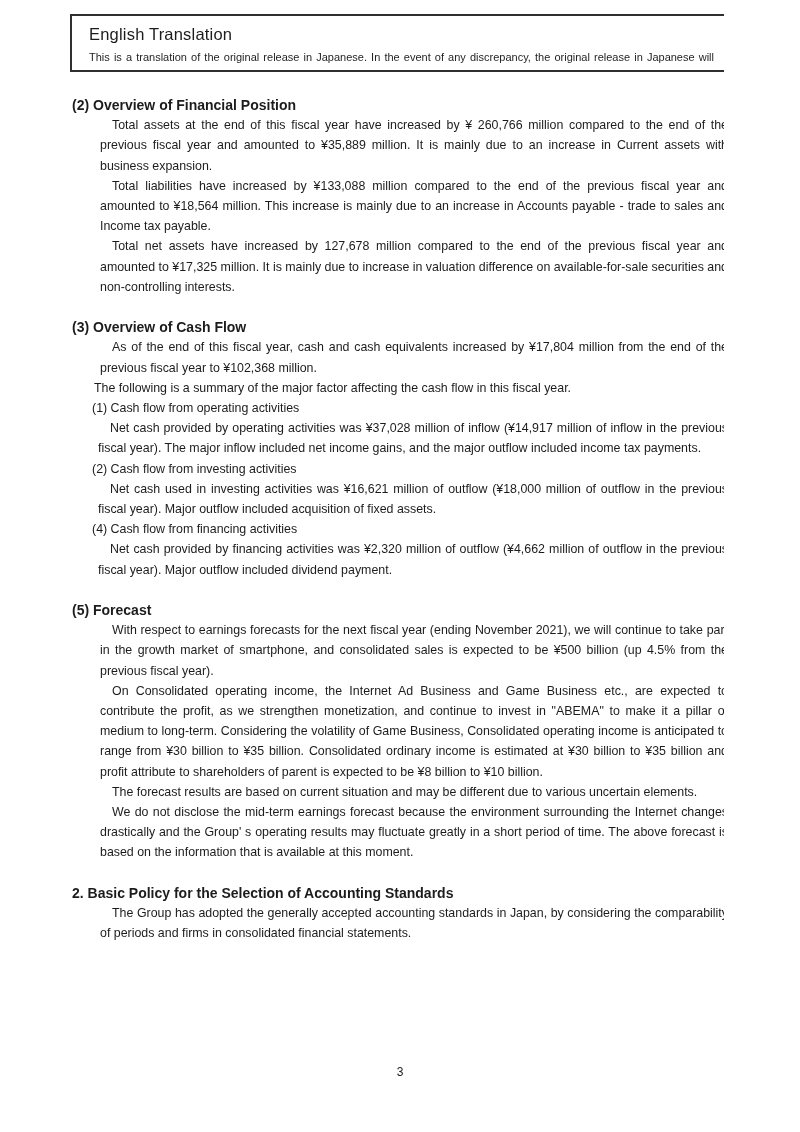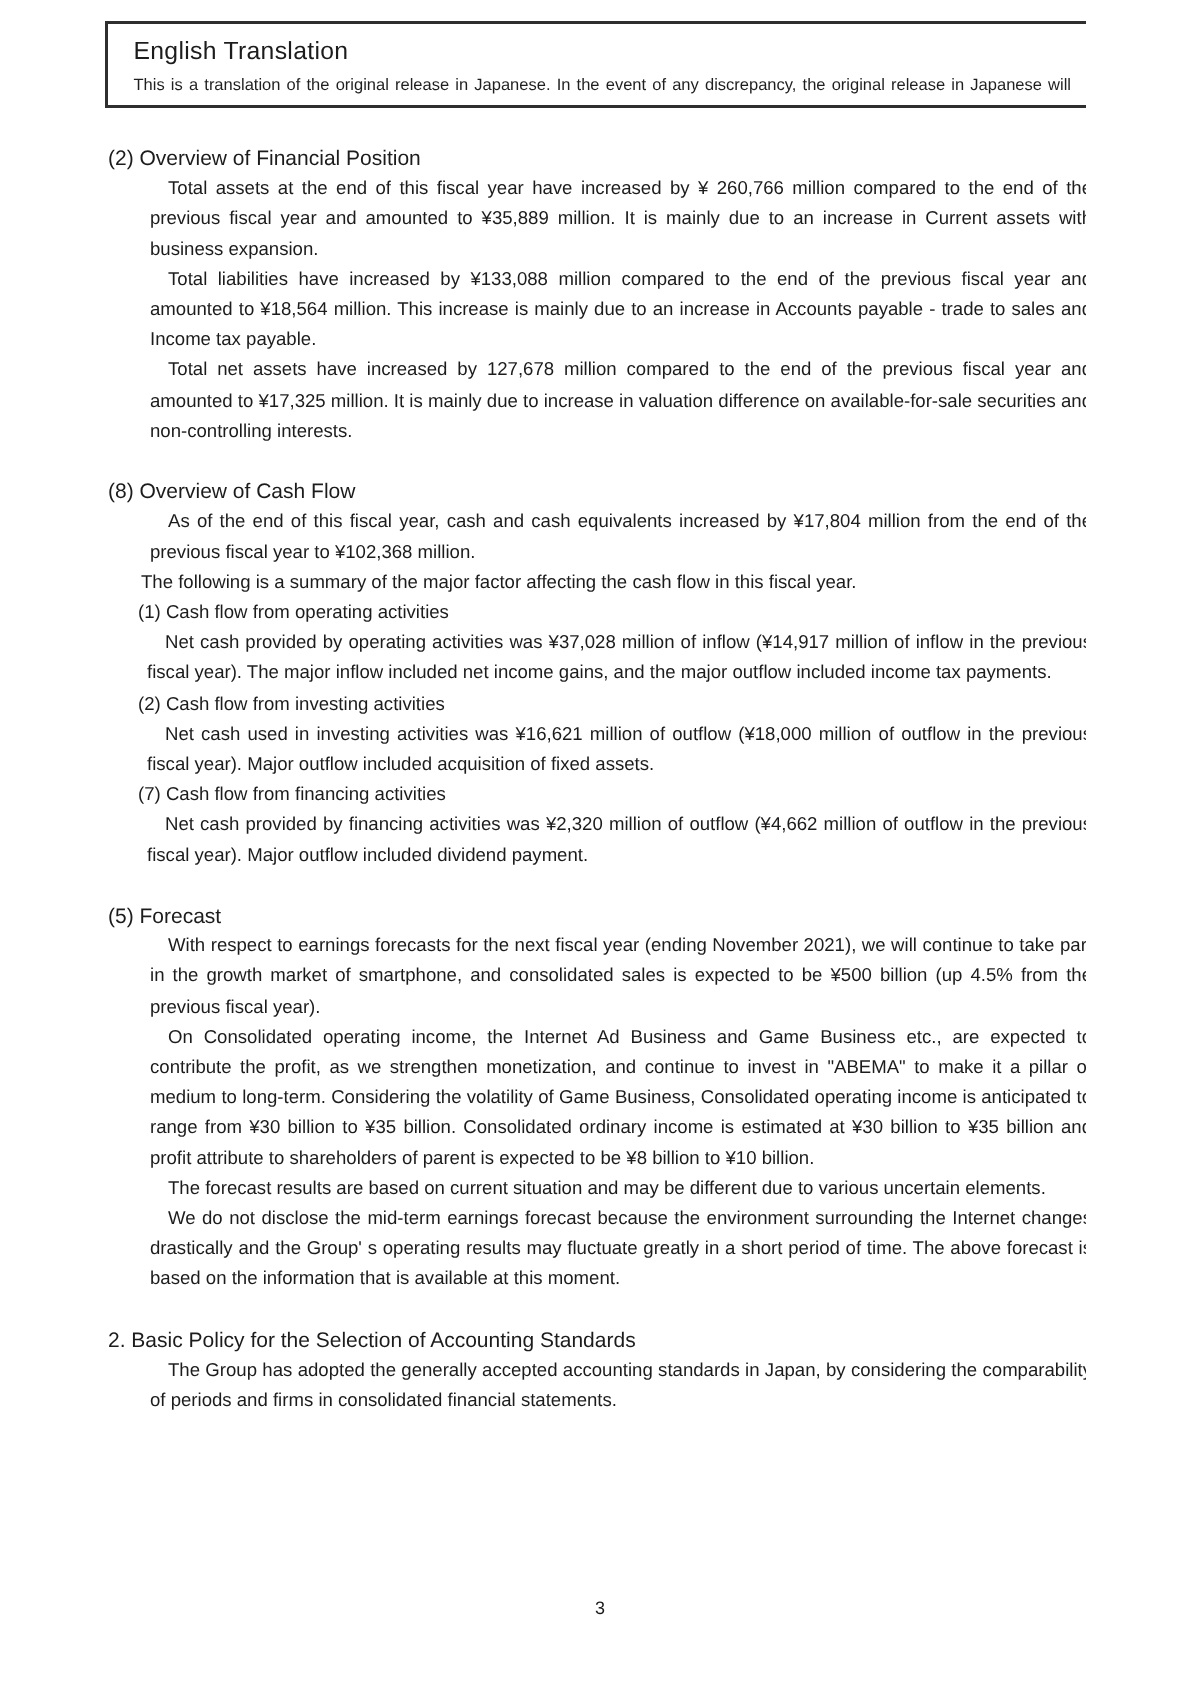--- a/index.html
+++ b/index.html
@@ -47,21 +47,21 @@
     top: 95px;
     width: 656px;
     font-size: 12.4px;
     line-height: 20.2px;
     text-align: justify;
   }
   section { margin: 0; }
   section + section { margin-top: 20.2px; }
   h2.sec {
     font-size: 14px;
-    font-weight: normal;
+    font-weight: bold;
     margin: 0;
     line-height: 20.2px;
     text-align: left;
     white-space: nowrap;
   }
   p { margin: 0; }
   .para {
     margin-left: 28px;
     text-indent: 12px;
   }
@@ -102,36 +102,36 @@
   <div class="content">
 
     <section>
       <h2 class="sec">(2) Overview of Financial Position</h2>
       <p class="para">Total assets at the end of this fiscal year have increased by ¥ 260,766 million compared to the end of the previous fiscal year and amounted to ¥35,889 million. It is mainly due to an increase in Current assets with business expansion.</p>
       <p class="para">Total liabilities have increased by ¥133,088 million compared to the end of the previous fiscal year and amounted to ¥18,564 million. This increase is mainly due to an increase in Accounts payable - trade to sales and Income tax payable.</p>
       <p class="para">Total net assets have increased by 127,678 million compared to the end of the previous fiscal year and amounted to ¥17,325 million. It is mainly due to increase in valuation difference on available-for-sale securities and non-controlling interests.</p>
     </section>
 
     <section>
-      <h2 class="sec">(8) Overview of Cash Flow</h2>
+      <h2 class="sec">(3) Overview of Cash Flow</h2>
       <p class="para">As of the end of this fiscal year, cash and cash equivalents increased by ¥17,804 million from the end of the previous fiscal year to ¥102,368 million.</p>
       <p class="para-line">The following is a summary of the major factor affecting the cash flow in this fiscal year.</p>
 
       <div>
         <p class="subhead">(1) Cash flow from operating activities</p>
         <p class="subpara">Net cash provided by operating activities was ¥37,028 million of inflow (¥14,917 million of inflow in the previous fiscal year). The major inflow included net income gains, and the major outflow included income tax payments.</p>
       </div>
 
       <div>
         <p class="subhead">(2) Cash flow from investing activities</p>
         <p class="subpara">Net cash used in investing activities was ¥16,621 million of outflow (¥18,000 million of outflow in the previous fiscal year). Major outflow included acquisition of fixed assets.</p>
       </div>
 
       <div>
-        <p class="subhead">(7) Cash flow from financing activities</p>
+        <p class="subhead">(4) Cash flow from financing activities</p>
         <p class="subpara">Net cash provided by financing activities was ¥2,320 million of outflow (¥4,662 million of outflow in the previous fiscal year). Major outflow included dividend payment.</p>
       </div>
     </section>
 
     <section>
       <h2 class="sec">(5) Forecast</h2>
       <p class="para">With respect to earnings forecasts for the next fiscal year (ending November 2021), we will continue to take part in the growth market of smartphone, and consolidated sales is expected to be ¥500 billion (up 4.5% from the previous fiscal year).</p>
       <p class="para">On Consolidated operating income, the Internet Ad Business and Game Business etc., are expected to contribute the profit, as we strengthen monetization, and continue to invest in "ABEMA" to make it a pillar of medium to long-term. Considering the volatility of Game Business, Consolidated operating income is anticipated to range from ¥30 billion to ¥35 billion. Consolidated ordinary income is estimated at ¥30 billion to ¥35 billion and profit attribute to shareholders of parent is expected to be ¥8 billion to ¥10 billion.</p>
       <p class="para">The forecast results are based on current situation and may be different due to various uncertain elements.</p>
       <p class="para">We do not disclose the mid-term earnings forecast because the environment surrounding the Internet changes drastically and the Group' s operating results may fluctuate greatly in a short period of time. The above forecast is based on the information that is available at this moment.</p>

